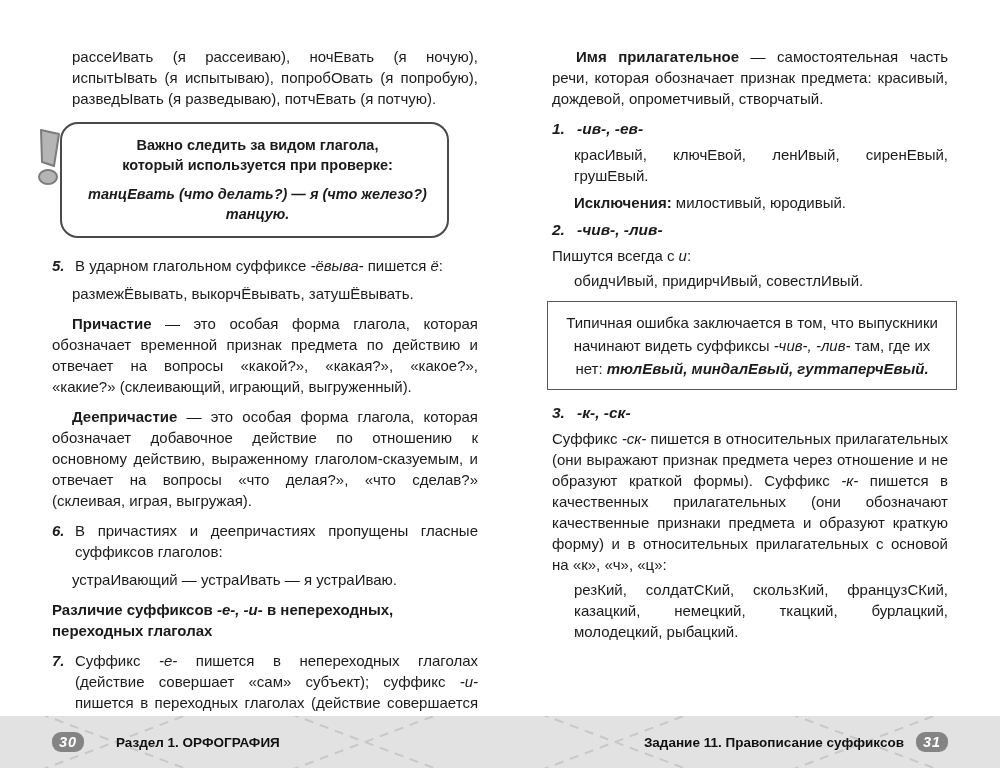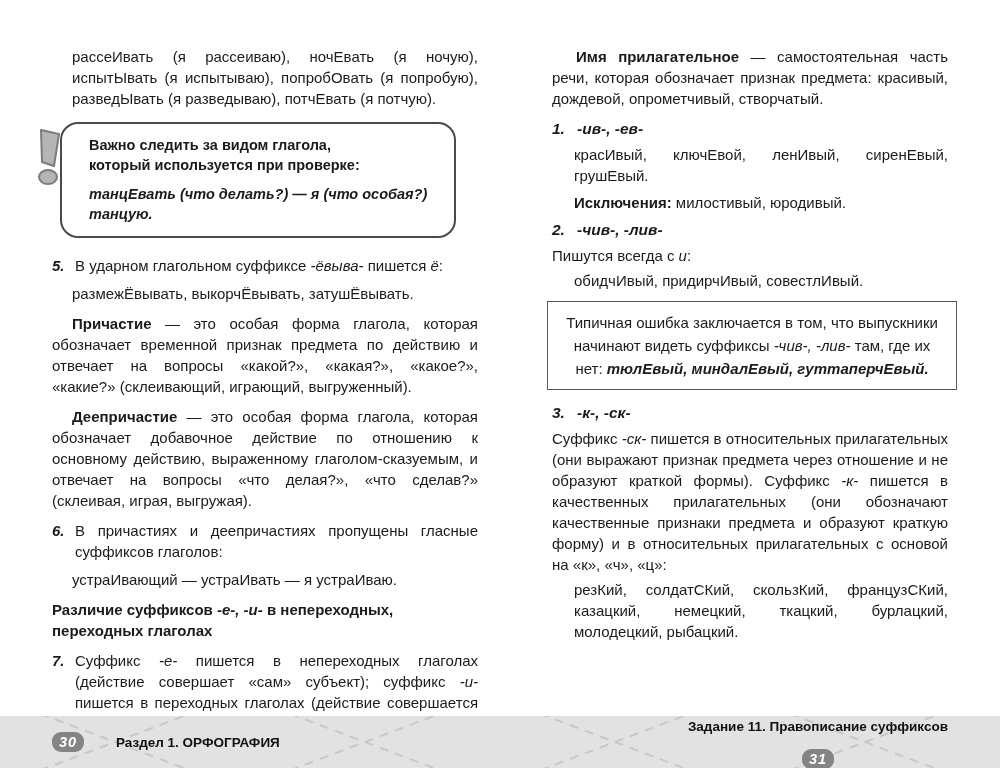--- a/index.html
+++ b/index.html
@@ -24,21 +24,21 @@
   .examples{margin:0 0 9px 20px;text-align:justify;}
 
   .item{display:flex;margin:0 0 7px 0;}
   .item .num{flex:0 0 23px;width:23px;font-weight:700;font-style:italic;}
   .item .itext{text-align:justify;flex:1;}
 
   
   .callout{
     position:relative;margin:13px 0 17px 8px;width:351px;
     border:2px solid #4a4a4a;border-radius:18px;
-    padding:11px 14px 12px 27px;text-align:left;background:#fff;
+    padding:11px 14px 12px 20px;text-align:center;background:#fff;
   }
   .callout .chead{font-weight:700;font-size:14.5px;line-height:20px;}
   .callout .cexample{font-weight:700;font-style:italic;font-size:14.5px;line-height:20px;margin-top:9px;}
   .excl-icon{position:absolute;left:-28px;top:2px;width:36px;height:64px;}
 
   .subheading{font-weight:700;margin:2px 0 9px 0;text-align:left;}
 
   
   .title-wrap{margin:0 0 9px 0;}
   .title-line{
@@ -58,21 +58,21 @@
   
   #footer{
     position:absolute;left:0;top:716px;width:1000px;height:52px;
     background:#e2e2e2;overflow:hidden;
   }
   #footer .pattern{position:absolute;left:0;top:0;}
   .footer-left,.footer-right{
     position:absolute;top:0;height:52px;display:flex;align-items:center;z-index:2;
   }
   .footer-left{left:52px;gap:32px;}
-  .footer-right{right:52px;gap:12px;flex-direction:column;}
+  .footer-right{right:52px;gap:12px;}
   .page-badge{
     background:#848484;color:#ffffff;border-radius:9px;
     min-width:24px;height:20px;display:inline-flex;align-items:center;justify-content:center;
     font-style:italic;font-weight:700;font-size:14.5px;padding:0 4px;letter-spacing:1px;
   }
   .footer-label{font-weight:700;font-size:13.5px;color:#111;}
 </style>
 </head>
 <body>
 
@@ -81,21 +81,21 @@
 
   <div class="callout">
     <span class="excl-icon">
       <svg width="36" height="64" viewBox="0 0 36 64">
         <polygon points="7,4 25,8 20,40 8,36" fill="#b5b5b5" stroke="#7c7c7c" stroke-width="2" stroke-linejoin="round"></polygon>
         <ellipse cx="14" cy="51" rx="9" ry="7" fill="#b5b5b5" stroke="#7c7c7c" stroke-width="2"></ellipse>
       </svg>
     </span>
     <div class="chead">Важно следить за видом глагола,</div>
     <div class="chead">который используется при проверке:</div>
-    <div class="cexample">танцЕвать (что делать?) — я (что особая?) танцую.</div>
+    <div class="cexample">танцЕвать (что делать?) — я (что железо?) танцую.</div>
   </div>
 
   <div class="item">
     <span class="num">5.</span>
     <div class="itext"><span class="seg-n">В ударном глагольном суффиксе </span><span class="seg-i">-ёвыва-</span><span class="seg-n"> пишется </span><span class="seg-i">ё</span><span class="seg-n">:</span></div>
   </div>
   <p class="examples">размежЁвывать, выкорчЁвывать, затушЁвывать.</p>
 
   <p class="block ti"><span class="seg-b">Причастие</span><span class="seg-n"> — это особая форма глагола, которая обозначает временной признак предмета по действию и отвечает на вопросы «какой?», «какая?», «какое?», «какие?» (склеивающий, играющий, выгруженный).</span></p>
   <p class="block ti"><span class="seg-b">Деепричастие</span><span class="seg-n"> — это особая форма глагола, которая обозначает добавочное действие по отношению к основному действию, выраженному глаголом-сказуемым, и отвечает на вопросы «что делая?», «что сделав?» (склеивая, играя, выгружая).</span></p>

